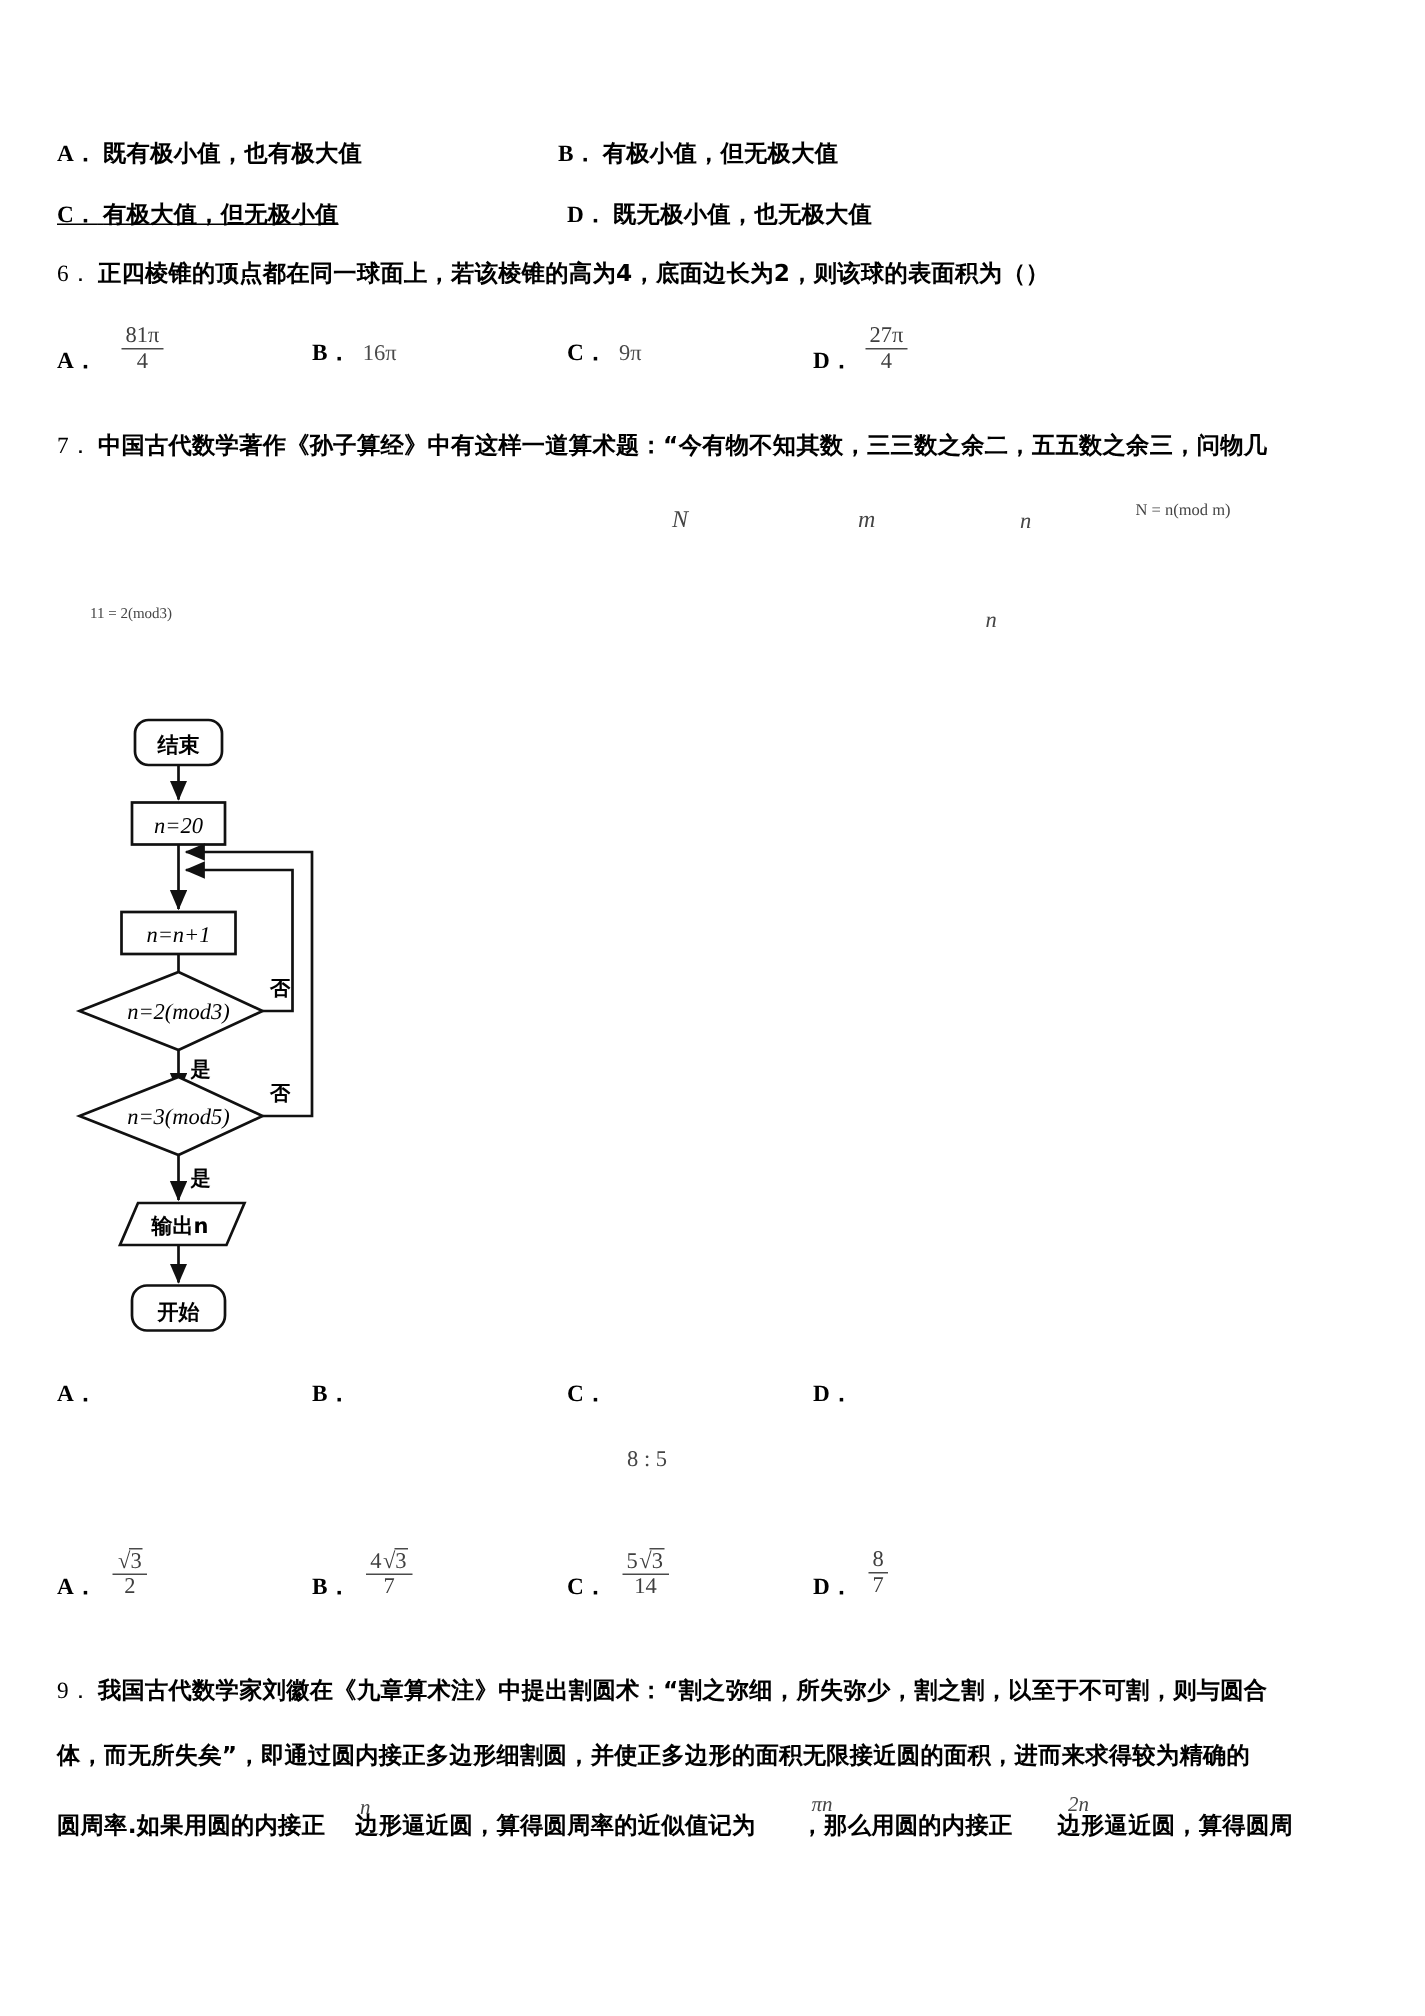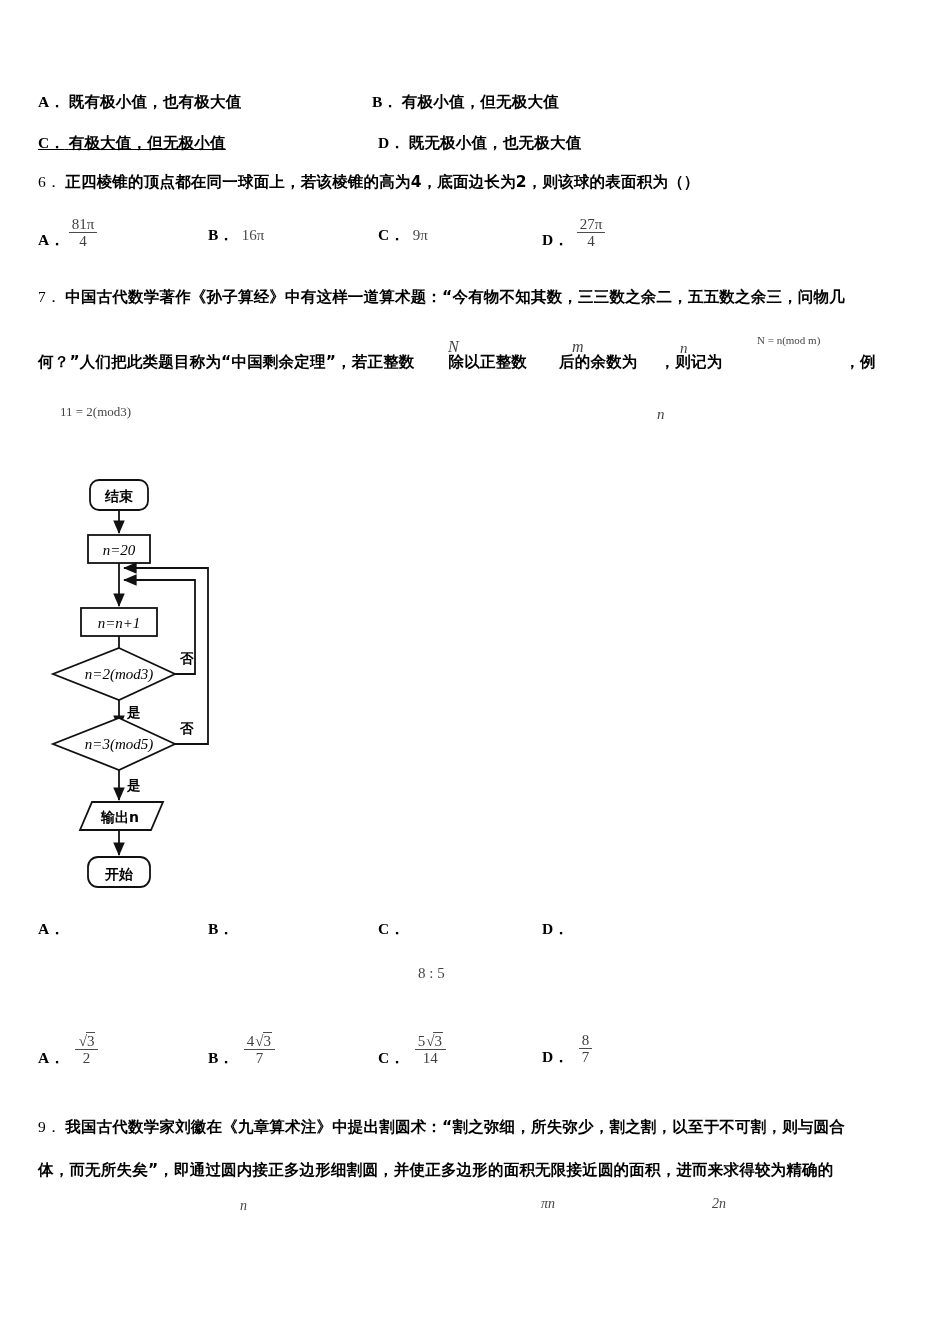--- a/index.html
+++ b/index.html
@@ -141,21 +141,21 @@
   </div>
 
   <div style="position:absolute;left:38px;top:172px;">
     <span class="qnum">6．</span>
     <span class="cn">正四棱锥的顶点都在同一球面上，若该棱锥的高为4，底面边长为2，则该球的表面积为（）</span>
   </div>
 
   <div class="optrow" style="top:205px;height:44px;">
     <div class="opt" style="left:38px;top:20px;">
       <span class="opt-letter">A．</span>
-      <span class="frac" style="margin-left:0;position:relative;top:-9px;">
+      <span class="frac" style="margin-left:12px;position:relative;top:-9px;">
         <span class="num">81π</span>
         <span class="den">4</span>
       </span>
     </div>
     <div class="opt" style="left:208px;top:20px;">
       <span class="opt-letter">B．</span>
       <span class="plainval" style="margin-left:4px;">16π</span>
     </div>
     <div class="opt" style="left:378px;top:20px;">
       <span class="opt-letter">C．</span>
@@ -168,38 +168,27 @@
         <span class="den">4</span>
       </span>
     </div>
   </div>
 
   <div style="position:absolute;left:38px;top:287px;">
     <span class="qnum">7．</span>
     <span class="cn">中国古代数学著作《孙子算经》中有这样一道算术题：“今有物不知其数，三三数之余二，五五数之余三，问物几</span>
   </div>
 
-  <div style="position:absolute;left:38px;top:352px;">
-    <span class="cn">何？”人们把此类题目称为“中国剩余定理”，若正整数</span>
-    <span class="cn" style="display:inline-block;width:26px;"></span>
-    <span class="cn">除以正整数</span>
-    <span class="cn" style="display:inline-block;width:24px;"></span>
-    <span class="cn">后的余数为</span>
-    <span class="cn" style="display:inline-block;width:14px;"></span>
-    <span class="cn">，则记为</span>
-    <span class="cn" style="display:inline-block;width:114px;"></span>
-    <span class="cn">，例</span>
-  </div>
 
   <span class="sup-math" style="left:448px;top:338px;font-size:16px;">N</span>
   <span class="sup-math" style="left:572px;top:338px;font-size:16px;">m</span>
   <span class="sup-math" style="left:680px;top:340px;font-size:15px;">n</span>
   <span class="sup-math" style="left:757px;top:334px;font-size:11px;font-style:normal;">N = n(mod m)</span>
 
-  <span class="sup-math" style="left:60px;top:404px;font-size:13px;font-style:normal;">11 = 2(mod3)</span>
+  <span class="sup-math" style="left:60px;top:404px;font-size:10px;font-style:normal;">11 = 2(mod3)</span>
   <span class="sup-math" style="left:657px;top:406px;font-size:15px;">n</span>
 
   <svg id="flowchart" width="240" height="420" viewBox="0 0 240 420" style="left:30px;top:470px;">
     <defs>
       <marker id="arrow" markerWidth="9" markerHeight="9" refX="7" refY="3.2" orient="auto" markerUnits="strokeWidth">
         <path d="M0,0 L0,6.4 L7.5,3.2 z" fill="#111"></path>
       </marker>
     </defs>
     <g stroke="#111" stroke-width="1.8" fill="none">
 
@@ -302,17 +291,26 @@
 
   <div style="position:absolute;left:38px;top:1117px;">
     <span class="qnum">9．</span>
     <span class="cn">我国古代数学家刘徽在《九章算术注》中提出割圆术：“割之弥细，所失弥少，割之割，以至于不可割，则与圆合</span>
   </div>
 
   <div style="position:absolute;left:38px;top:1160px;">
     <span class="cn">体，而无所失矣”，即通过圆内接正多边形细割圆，并使正多边形的面积无限接近圆的面积，进而来求得较为精确的</span>
   </div>
 
+  <div style="position:absolute;left:38px;top:1207px;">
+    <span class="cn">圆周率.如果用圆的内接正</span>
+    <span class="cn" style="display:inline-block;width:12px;"></span>
+    <span class="cn">边形逼近圆，算得圆周率的近似值记为</span>
+    <span class="cn" style="display:inline-block;width:22px;"></span>
+    <span class="cn">，那么用圆的内接正</span>
+    <span class="cn" style="display:inline-block;width:22px;"></span>
+    <span class="cn">边形逼近圆，算得圆周</span>
+  </div>
   <span class="sup-math" style="left:240px;top:1198px;font-size:14px;">n</span>
   <span class="sup-math" style="left:541px;top:1196px;font-size:14px;">πn</span>
   <span class="sup-math" style="left:712px;top:1196px;font-size:14px;">2n</span>
 
 </div>
 
 </body></html>

